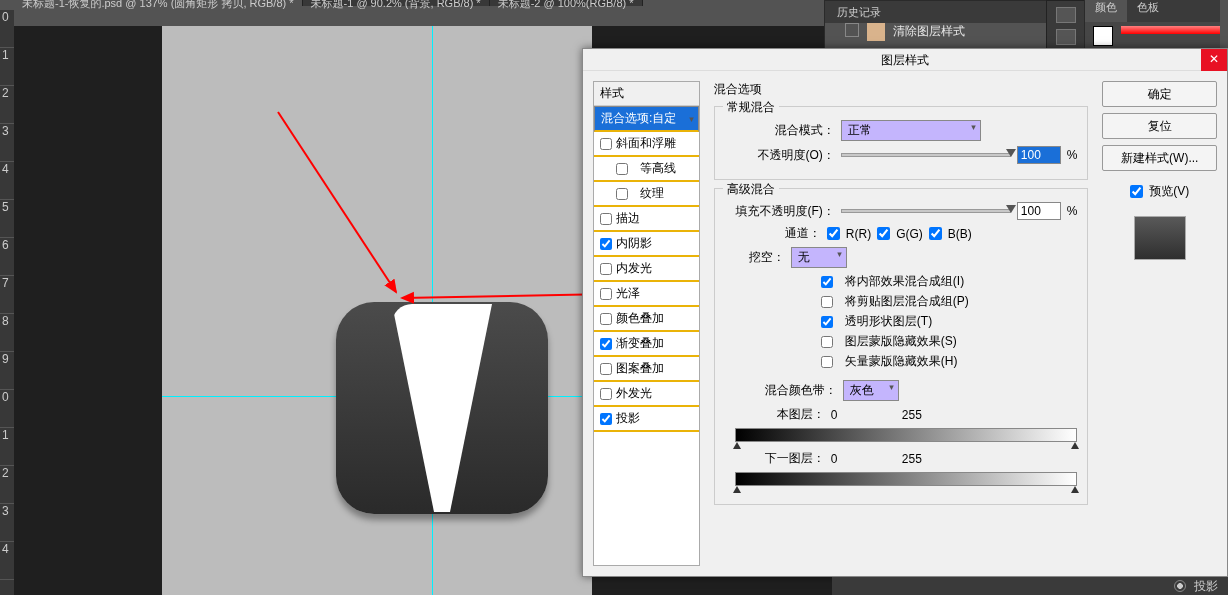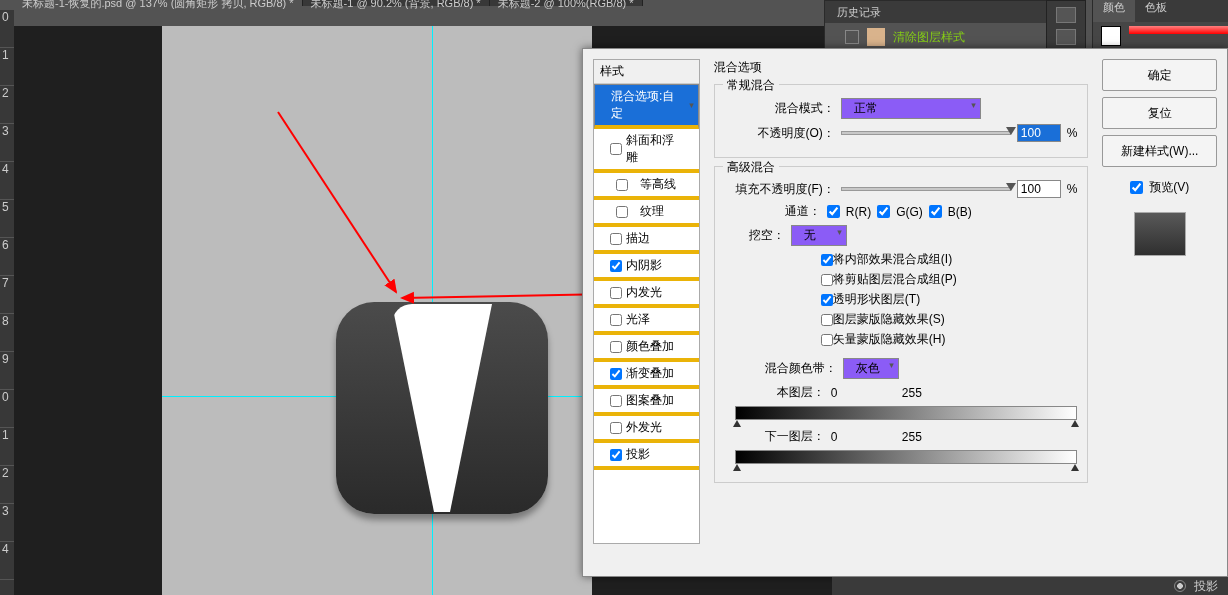--- a/index.html
+++ b/index.html
@@ -19,67 +19,67 @@
 
 
 .iconbox { position:absolute; left:322px; top:276px; width:212px; height:212px; border-radius:38px; background:linear-gradient(#4b4b4b,#2a2a2a); box-shadow:0 6px 6px rgba(0,0,0,.35); }
 .iconbox .wedge { position:absolute; left:56px; top:2px; width:100px; height:208px; background:#fff; clip-path:polygon(0 0,100% 0,58% 100%,42% 100%); border-top-left-radius:20px;}
 svg.arrowsvg { position:absolute; left:0; top:0; width:1228px; height:595px; pointer-events:none; }
 
 
 .panel { position:absolute; right:0; top:0; width:393px; height:55px; background:#535353; border:1px solid #2a2a2a; }
 .panel .tabhdr { background:#3a3a3a; height:22px; display:flex; align-items:center; }
 .panel .tabhdr span { color:#ccc; padding:0 12px; font-size:11px; }
-.panel .hrow { display:flex; align-items:center; height:28px; padding-left:20px; color:#84cc16; gap:8px; }
+.panel .hrow { display:flex; align-items:flex-start; height:28px; padding-left:20px; color:#e5e5e5; gap:8px; }
 .panel .icon-sq { width:18px; height:18px; background:#aaa; }
 
-.rightpanels2 { position:absolute; right:0; top:0; width:136px; height:55px; background:#464646; border-left:1px solid #2a2a2a; }
+.rightpanels2 { position:absolute; right:8px; top:0; width:136px; height:55px; background:#464646; border-left:1px solid #2a2a2a; }
 .rightpanels2 .tabhdr { background:#3a3a3a; height:22px; display:flex; }
 .rightpanels2 .tabhdr span { color:#ccc; padding:0 10px; font-size:11px; }
 .rightpanels2 .tabhdr span.act { background:#535353; }
 .rightpanels2 .swatch { position:absolute; left:8px; top:26px; width:20px; height:20px; background:#fff; border:1px solid #000;}
 .rightpanels2 .bar { position:absolute; right:0; top:26px; left:36px; height:8px; background:linear-gradient(#ff8080,#ff0000); }
 
 .midicon { position:absolute; right:142px; top:0; width:40px; height:55px; background:#3a3a3a; border:1px solid #222; }
 .midicon div { margin:6px auto; width:20px; height:16px; background:#555; border:1px solid #777; }
 
 
 .dlg { position:absolute; left:582px; top:48px; width:646px; height:529px; background:#f0f0f0; border:1px solid #888; box-shadow:0 0 8px rgba(0,0,0,.5); }
 .dlg .titlebar { height:22px; background:#f0f0f0; text-align:center; line-height:22px; border-bottom:1px solid #ddd; position:relative; }
 .dlg .closebtn { position:absolute; right:0; top:0; width:26px; height:22px; background:#e81123; color:#fff; text-align:center; line-height:20px; }
 .dlg .body { display:flex; height:505px; }
 
 .styles-list { width:110px; border:1px solid #aaa; margin:10px 0 10px 10px; background:#fff; }
 .styles-list .hdr { background:#f0f0f0; padding:3px 6px; border-bottom:1px solid #ccc; }
-.styles-list .row { padding:3px 16px; display:flex; align-items:center; gap:4px; border-bottom:4px solid #eab308; }
+.styles-list .row { padding:3px 6px; display:flex; align-items:center; gap:4px; border-bottom:2px solid #eab308; }
 .styles-list .row.sel { background:#1a6fd8; color:#fff; }
 .styles-list .row.indent { padding-left:22px;gap:12px; }
 .styles-list input[type=checkbox]{ width:12px; height:12px; }
 
 .opts { flex:1; padding:10px 14px; }
 .group { border:1px solid #ccc; margin-bottom:8px; padding:8px 10px 10px; position:relative; }
 .group > .gl { position:absolute; top:-8px; left:8px; background:#f0f0f0; padding:0 4px; }
 .frow { display:flex; align-items:center; gap:6px; margin:5px 0; }
 .frow .lab { width:110px; text-align:right; }
-.sel { border:1px solid #888; background:#8b5cf6; padding:1px 18px 1px 12px; position:relative; min-width:56px; }
+.sel { border:1px solid #888; background:#c4b5fd; padding:1px 18px 1px 6px; position:relative; min-width:56px; }
 .sel:after { content:"▾"; position:absolute; right:4px; font-size:9px; color:#555; }
 .numbox { width:44px; border:1px solid #888; padding:1px 3px; background:#fff; text-align:left; }
 .numbox.hl { background:#1a6fd8; color:#fff; }
 .slider { height:4px; background:#c8c8c8; position:relative; border:1px solid #999; }
 .slider .thumb { position:absolute; top:-5px; width:0; height:0; border-left:5px solid transparent; border-right:5px solid transparent; border-top:8px solid #555; }
 .btncol { width:128px; padding:10px 10px 0 0; display:flex; flex-direction:column; gap:6px; align-items:stretch; }
-.btncol button { height:32px; background:#f4f4f4; border:1px solid #999; border-radius:2px; }
+.btncol button { height:26px; background:#f4f4f4; border:1px solid #999; border-radius:2px; }
 .btncol .prev { margin-top:6px; display:flex; align-items:center; gap:6px; justify-content:center; }
 .btncol .swatchprev { width:52px; height:44px; background:linear-gradient(#595959,#2f2f2f); margin:10px auto; border:1px solid #aaa; }
 
 .grad { height:14px; border:1px solid #888; background:linear-gradient(to right,#000,#fff); position:relative; margin:2px 0 8px; }
 .grad .mk { position:absolute; bottom:-8px; width:0;height:0;border-left:4px solid transparent;border-right:4px solid transparent;border-bottom:7px solid #333; }
 .grad .mkL{ left:-3px;} .grad .mkR{ right:-3px;}
 
-.cbline { display:flex; align-items:center; gap:0; margin:3px 0 3px 96px; }
+.cbline { display:flex; align-items:center; gap:12px; margin:3px 0 3px 96px; }
 .cbline input{width:12px;height:12px;}
 
 .statusbar { position:absolute; left:832px; bottom:0; right:0; height:18px; background:#3a3a3a; color:#ccc; display:flex; align-items:center; justify-content:flex-end; padding:0 10px; gap:8px; }
 .statusbar .eye{ width:12px;height:12px;background:radial-gradient(circle,#ccc 40%,transparent 42%); border:1px solid #888; border-radius:50%;}
 </style>
 </head>
 <body>
 
 <div class="tabs">
   <div class="tab active">未标题-1-恢复的.psd @ 137% (圆角矩形 拷贝, RGB/8) *</div>
@@ -145,20 +145,24 @@
   <defs>
       <marker id="ah" markerWidth="8" markerHeight="8" refX="6" refY="3" orient="auto">
         <path d="M0,0 L7,3 L0,6 Z" fill="#ff0000"></path>
       </marker>
     </defs>
   <line x1="818" y1="290" x2="402" y2="298" stroke="#ff0000" stroke-width="2" marker-end="url(#ah)"></line>
   <line x1="278" y1="112" x2="396" y2="292" stroke="#ff0000" stroke-width="2" marker-end="url(#ah)"></line>
 </svg>
 
 <div class="dlg">
+  <div class="titlebar">
+    <span>图层样式</span>
+    <div class="closebtn">✕</div>
+  </div>
   <div class="body">
 
     <div class="styles-list">
       <div class="hdr">样式</div>
       <div class="row sel">
           <span>混合选项:自定</span>
         </div>
       <div class="row">
           <input type="checkbox" style="">
           <span>斜面和浮雕</span>

